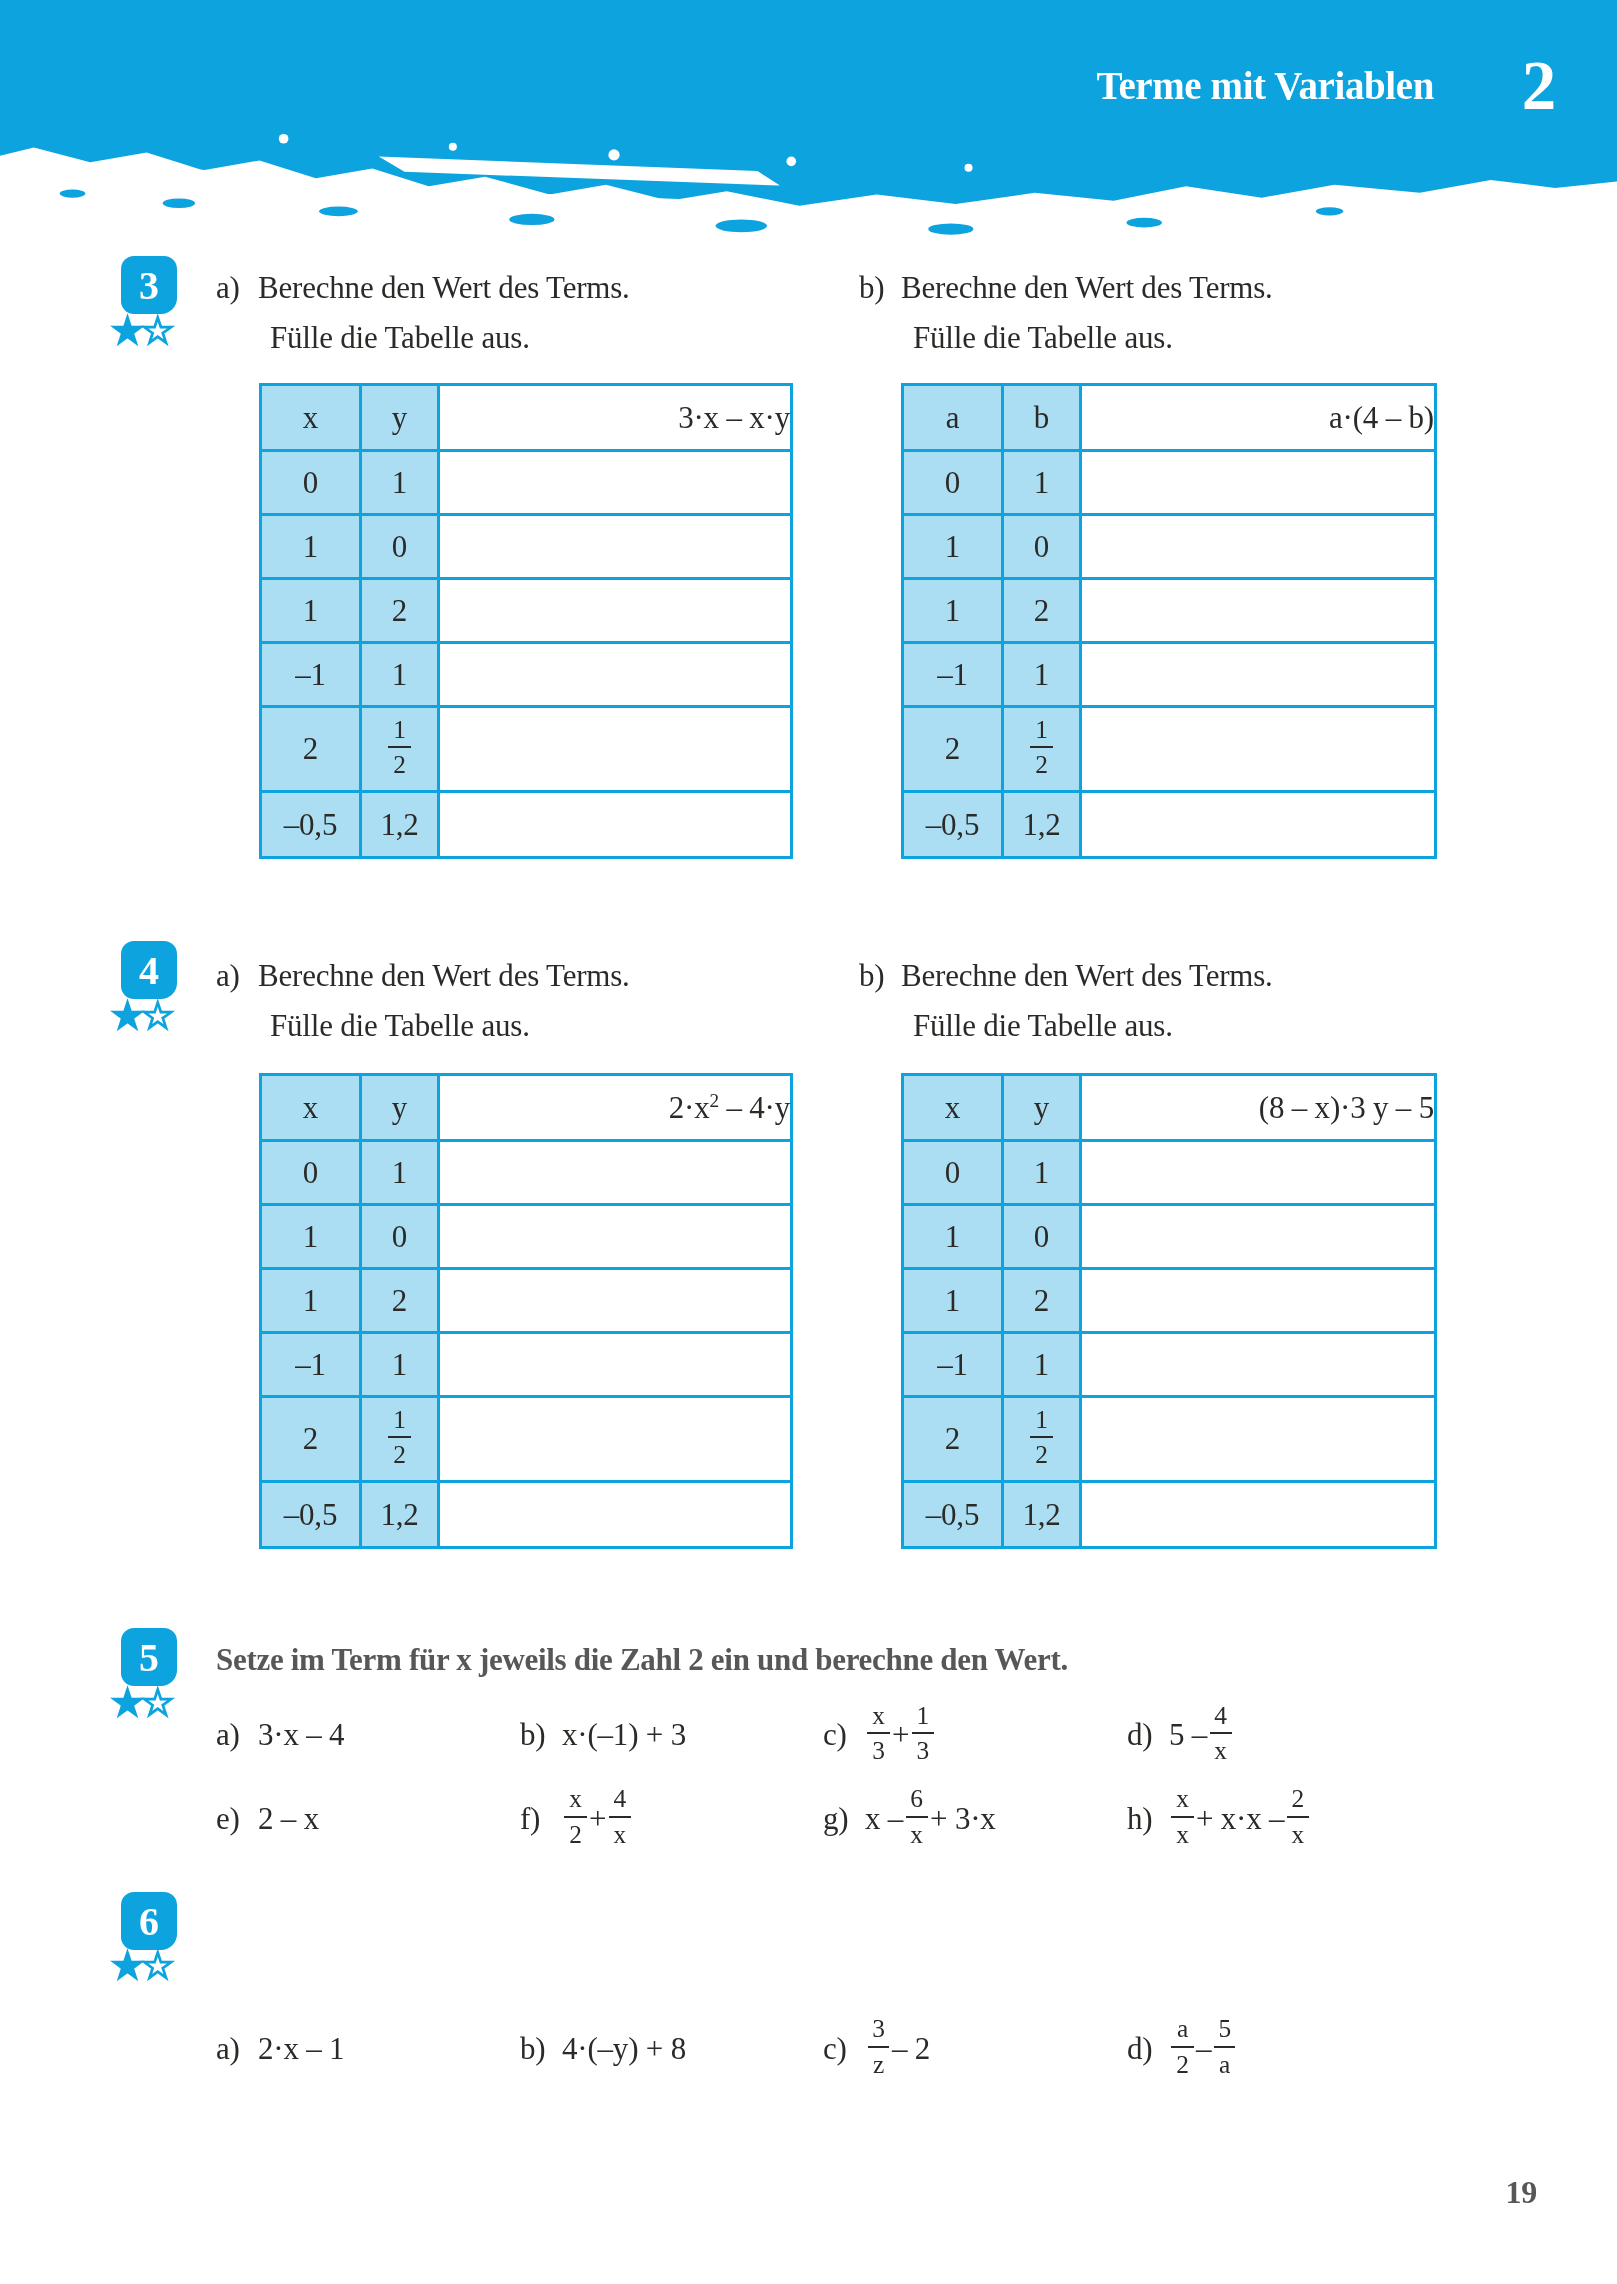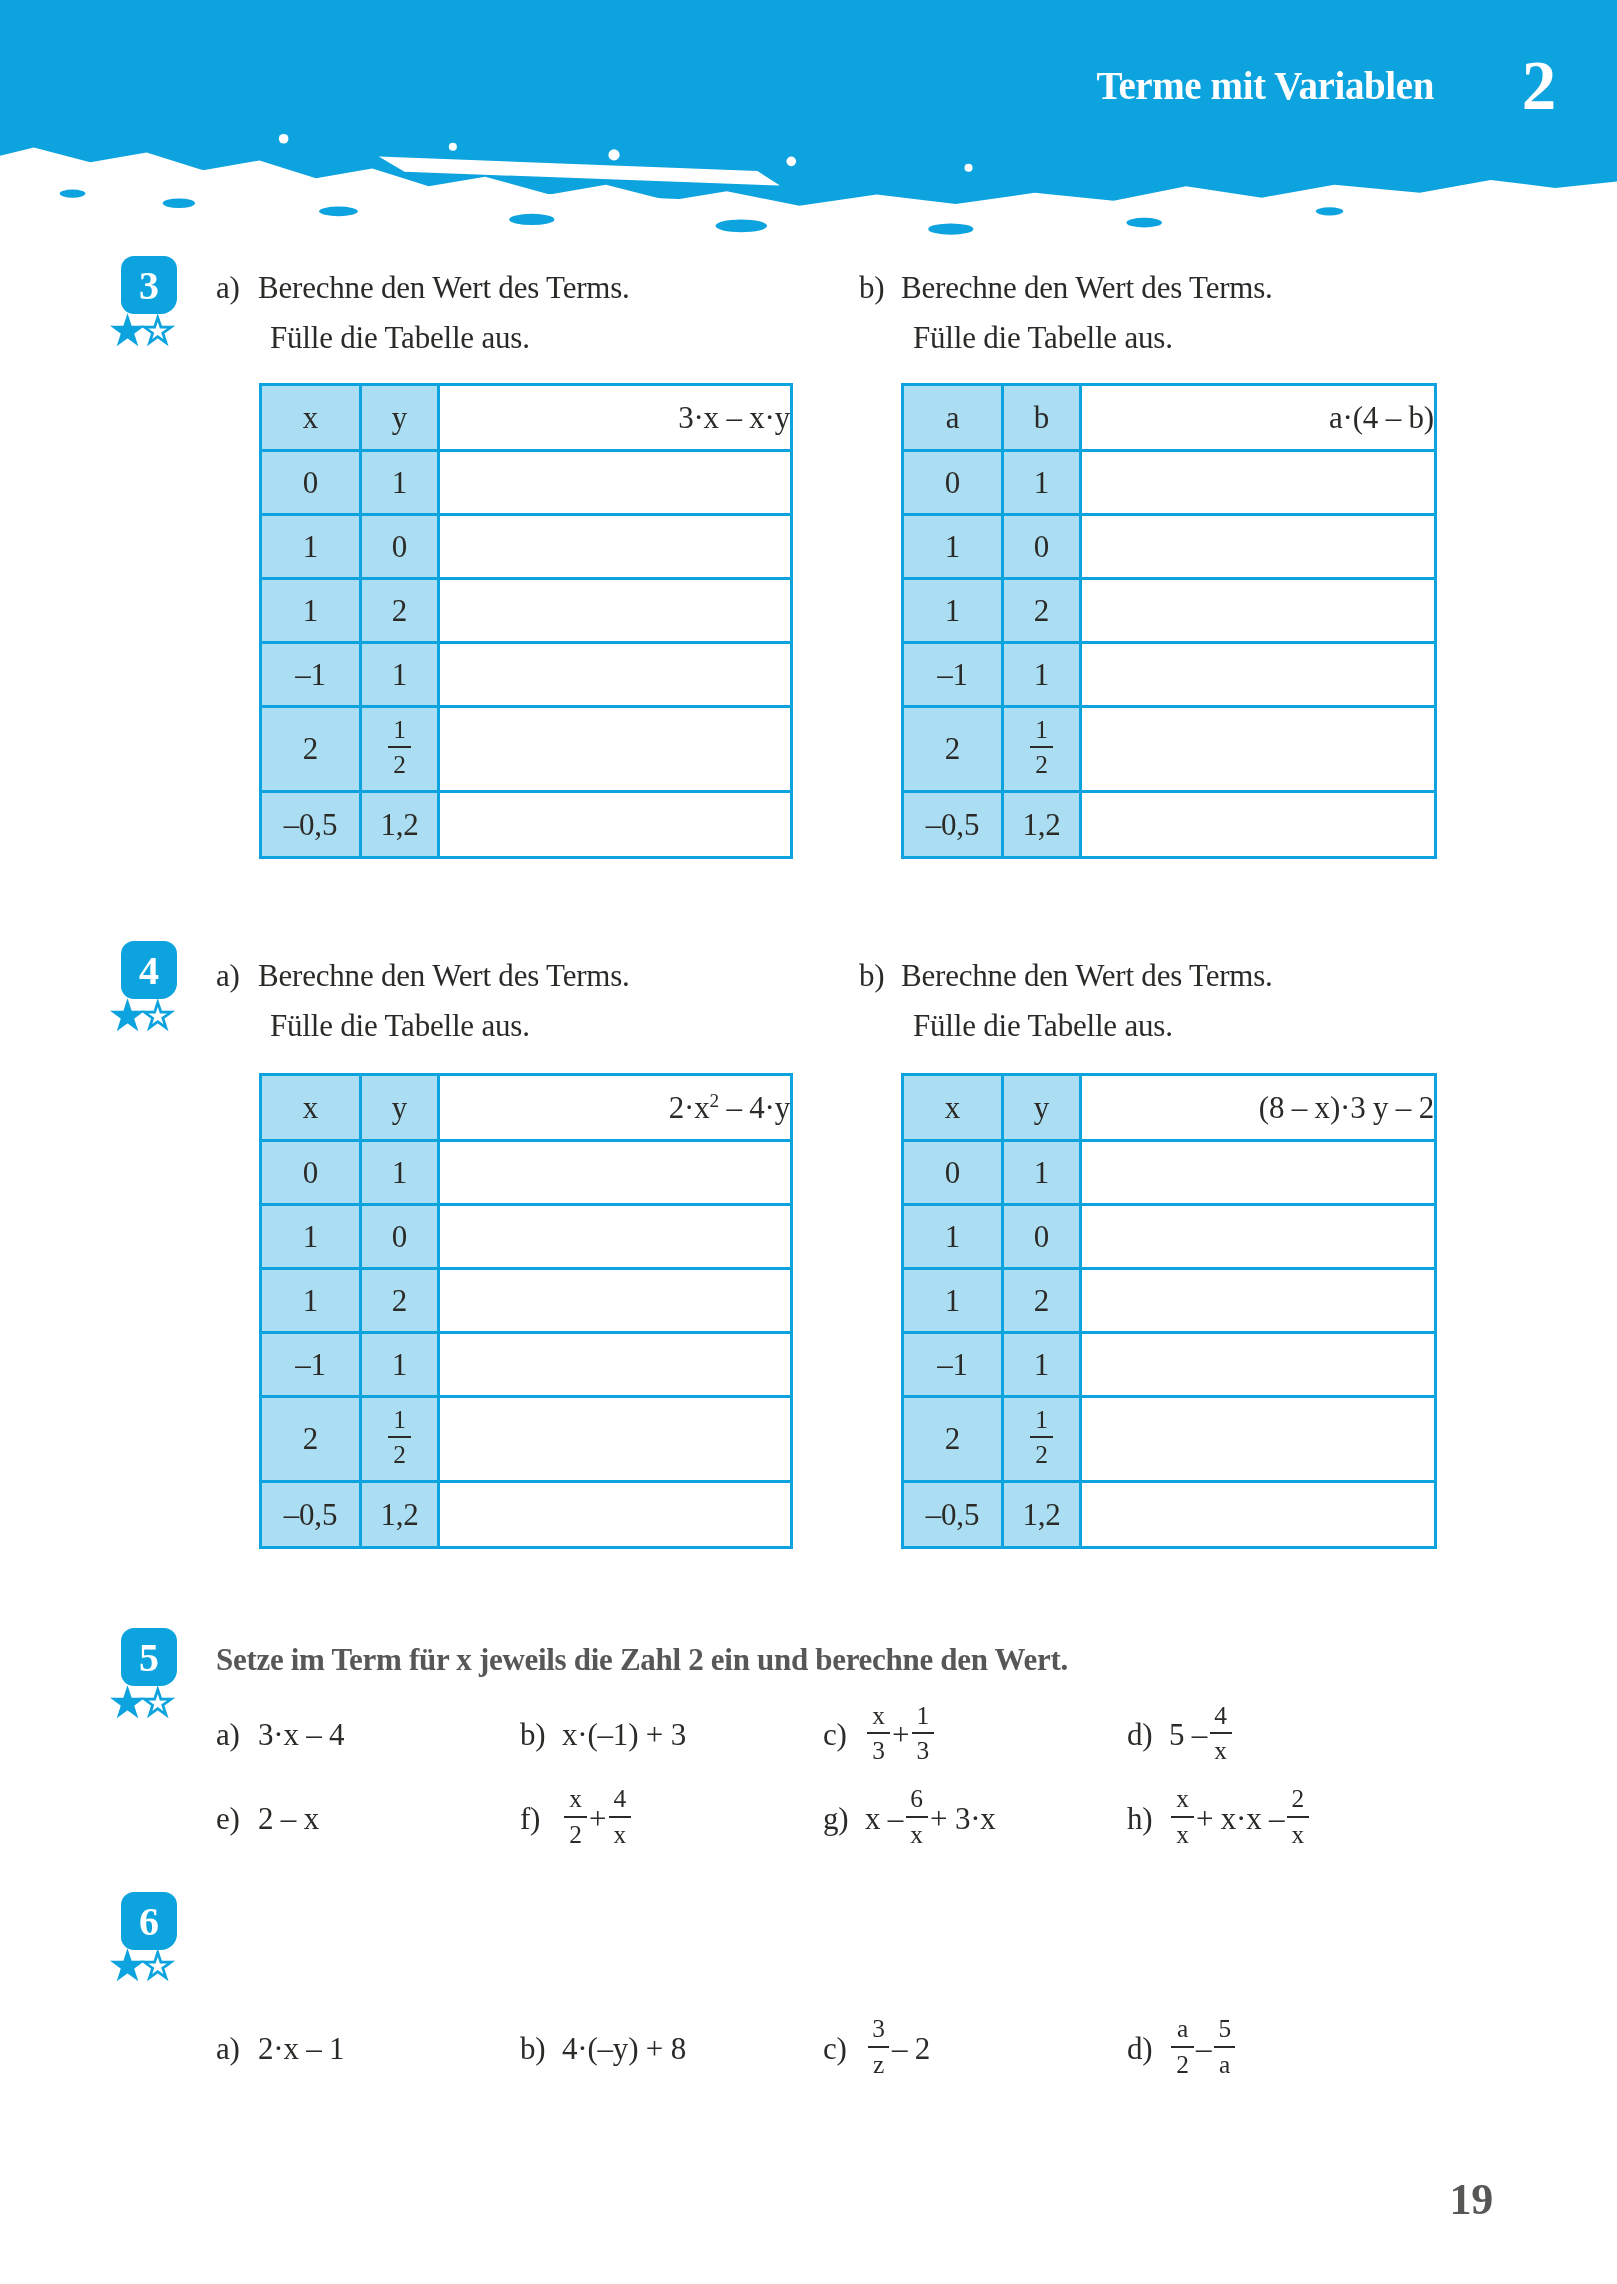--- a/index.html
+++ b/index.html
@@ -51,22 +51,22 @@
   
   .frac{display:inline-flex;flex-direction:column;align-items:center;vertical-align:middle;
         line-height:1;font-size:0.82em;margin:0 2.4px;position:relative;top:-1.6px;}
   .frac .num{padding:0 4.8px 4px;}
   .frac .den{border-top:2.4px solid var(--ink);padding:4px 4.8px 0;}
   
   .item{position:absolute;display:flex;align-items:center;font-size:31px;white-space:nowrap;}
   .item .ilabel{display:inline-block;width:42px;flex:0 0 auto;}
   .item .iterm{display:inline-flex;align-items:center;}
   
-  .pageno{position:absolute;left:1420px;top:2174px;width:73px;text-align:right;
-          font-size:44px;font-weight:700;color:var(--gray);}
+  .pageno{position:absolute;left:1464px;top:2174px;width:73px;text-align:right;
+          font-size:32px;font-weight:700;color:var(--gray);}
 </style>
 </head>
 <body>
 
 <div class="page">
 
   <svg class="banner" viewBox="0 0 2008 300" preserveAspectRatio="none" aria-hidden="true">
     <path fill="#0ca3de" d="M0,0 H2008 V225 L1930,233 L1850,223 L1762,239 L1656,229 L1566,245 L1472,231 L1382,249 L1284,239 L1186,253 L1088,241 L992,255 L902,237 L830,249 L752,229 L682,241 L602,219 L532,231 L462,209 L392,221 L322,199 L252,211 L182,189 L112,201 L42,183 L0,193 Z"></path>
     <path fill="#ffffff" d="M470,194 L940,212 L968,230 L502,213 Z"></path>
     <path fill="#ffffff" d="M610,238 L932,250 L916,264 L598,252 Z"></path>
@@ -270,21 +270,21 @@
   <table class="vtable" style="left:901px;top:1073px;width:536px">
     <colgroup>
         <col style="width:100px">
         <col style="width:78px">
         <col>
       </colgroup>
     <thead>
       <tr>
         <th class="cell-val">x</th>
         <th class="cell-val">y</th>
-        <th class="cell-term">(8 – x)·3 y – 2</th>
+        <th class="cell-term">(8 – x)·3 y – 5</th>
       </tr>
     </thead>
     <tbody>
         <tr>
           <td class="cell-val">0</td>
           <td class="cell-val">1</td>
           <td class="cell-answer"></td>
         </tr>
         <tr>
           <td class="cell-val">1</td>

